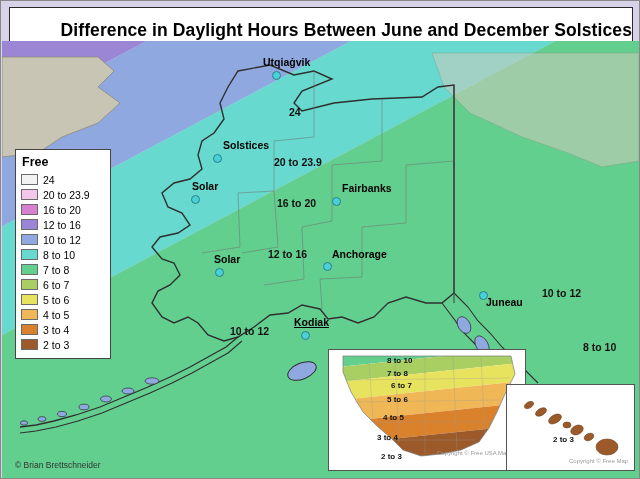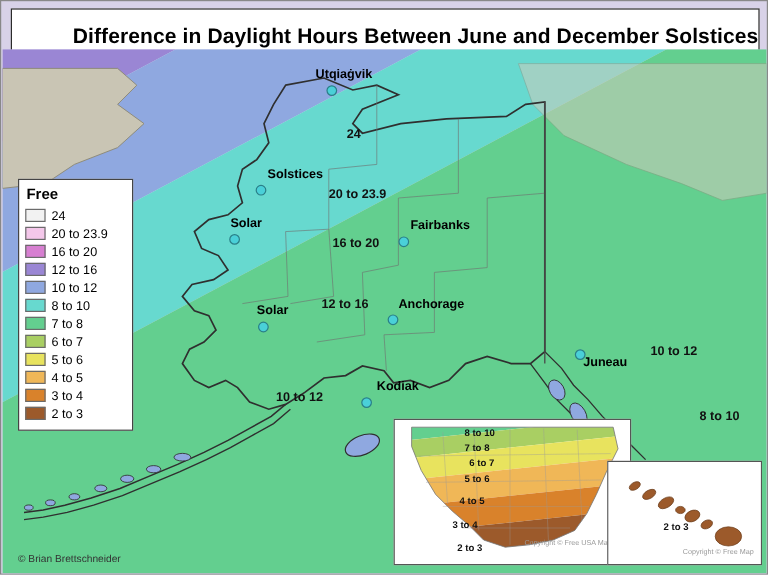--- a/index.html
+++ b/index.html
@@ -279,21 +279,21 @@
     <span class="city-dot" style="left:214px;top:267px;"></span>
     <span class="city-label" style="left:213px;top:252px;">Solar</span>
 
     <span class="city-dot" style="left:322px;top:261px;"></span>
     <span class="city-label" style="left:331px;top:247px;text-align:center;">Anchorage</span>
 
     <span class="city-dot" style="left:478px;top:290px;"></span>
     <span class="city-label" style="left:485px;top:275px;margin-top:20px;">Juneau</span>
 
     <span class="city-dot" style="left:300px;top:330px;"></span>
-    <span class="city-label" style="left:313px;top:315px;">Kodiak</span>
+    <span class="city-label" style="left:293px;top:315px;text-decoration:underline;">Kodiak</span>
   </div>
 
   <div class="legend">
     <div class="legend-title">Free</div>
 
     <div class="legend-row">
       <span class="legend-swatch" style="background:#f2f2f2"></span>
       <span class="legend-label">24</span>
     </div>
     <div class="legend-row">

